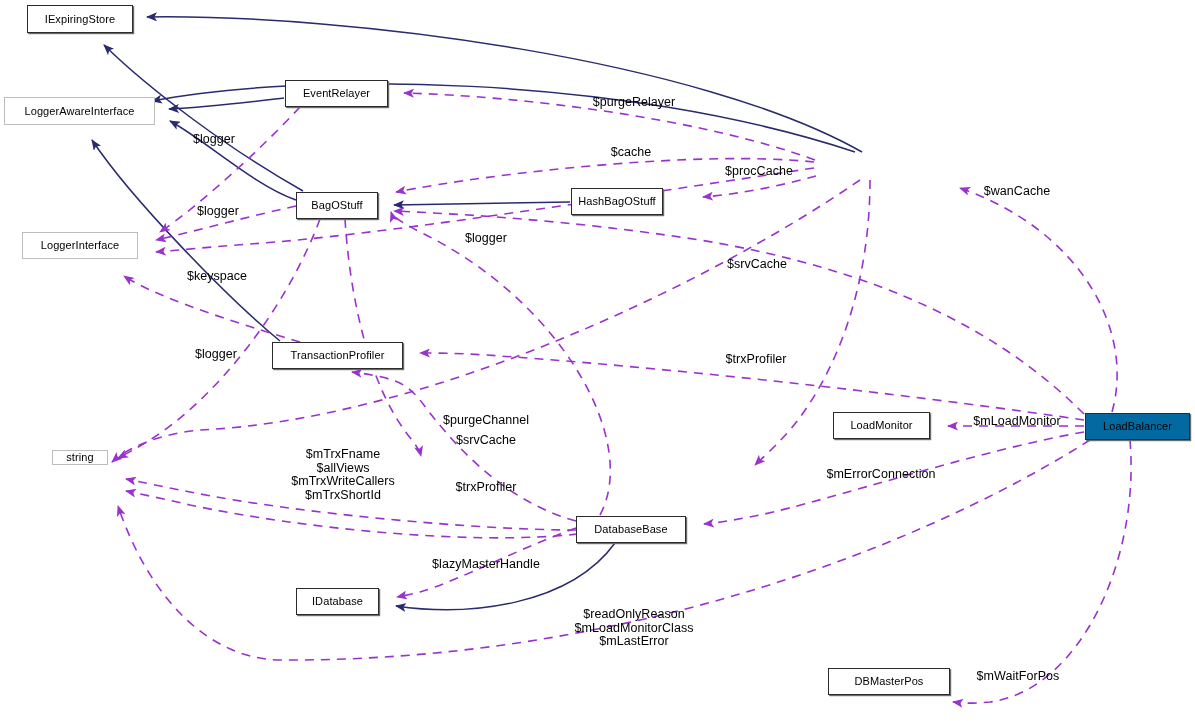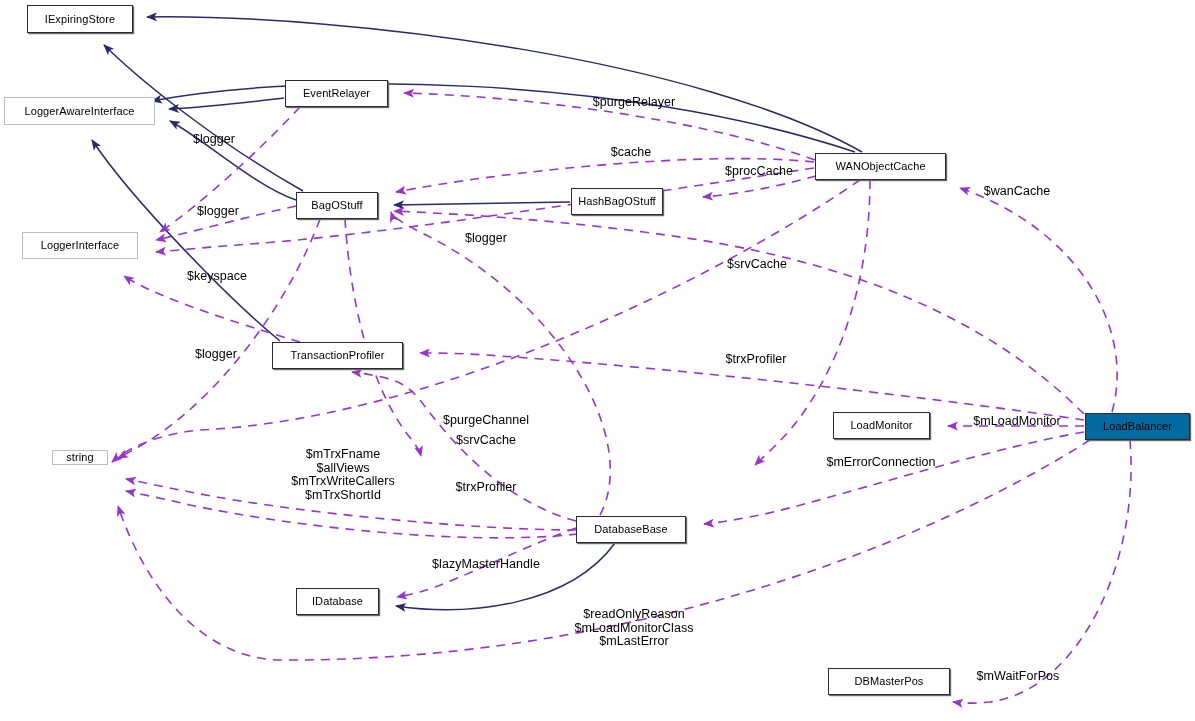--- a/index.html
+++ b/index.html
@@ -159,23 +159,20 @@
   </div>
 
   <div class="node solid" style="left:296px;top:192px;width:82px;height:27px;">
     <span>BagOStuff</span>
   </div>
 
   <div class="node solid" style="left:571px;top:188px;width:92px;height:27px;">
     <span>HashBagOStuff</span>
   </div>
 
-  <div class="node solid" style="left:815px;top:153px;width:131px;height:27px;">
-    <span>WANObjectCache</span>
-  </div>
 
   <div class="node solid" style="left:272px;top:342px;width:131px;height:27px;align-items:center;">
     <span>TransactionProfiler</span>
   </div>
 
   <div class="node faint" style="left:52px;top:450px;width:56px;height:15px;">
     <span>string</span>
   </div>
 
   <div class="node solid" style="left:833px;top:412px;width:97px;height:27px;">
@@ -203,21 +200,21 @@
   <div class="edge-label center" style="left:217px;top:270px;">$keyspace</div>
   <div class="edge-label center" style="left:216px;top:348px;">$logger</div>
   <div class="edge-label center" style="left:486px;top:232px;">$logger</div>
   <div class="edge-label center" style="left:634px;top:96px;">$purgeRelayer</div>
   <div class="edge-label center" style="left:631px;top:146px;">$cache</div>
   <div class="edge-label center" style="left:759px;top:165px;">$procCache</div>
   <div class="edge-label center" style="left:757px;top:258px;">$srvCache</div>
   <div class="edge-label center" style="left:756px;top:353px;">$trxProfiler</div>
   <div class="edge-label center" style="left:1017px;top:185px;">$wanCache</div>
   <div class="edge-label center" style="left:1017px;top:415px;">$mLoadMonitor</div>
-  <div class="edge-label center" style="left:881px;top:456px;">$mErrorConnection</div>
+  <div class="edge-label center" style="left:881px;top:468px;">$mErrorConnection</div>
   <div class="edge-label center" style="left:486px;top:414px;">$purgeChannel</div>
   <div class="edge-label center" style="left:486px;top:434px;">$srvCache</div>
   <div class="edge-label center" style="left:486px;top:481px;">$trxProfiler</div>
   <div class="edge-label center" style="left:343px;top:448px;text-align:center;">$mTrxFname
 $allViews
 $mTrxWriteCallers
 $mTrxShortId</div>
   <div class="edge-label center" style="left:486px;top:558px;">$lazyMasterHandle</div>
   <div class="edge-label center" style="left:634px;top:608px;text-align:center;">$readOnlyReason
 $mLoadMonitorClass

